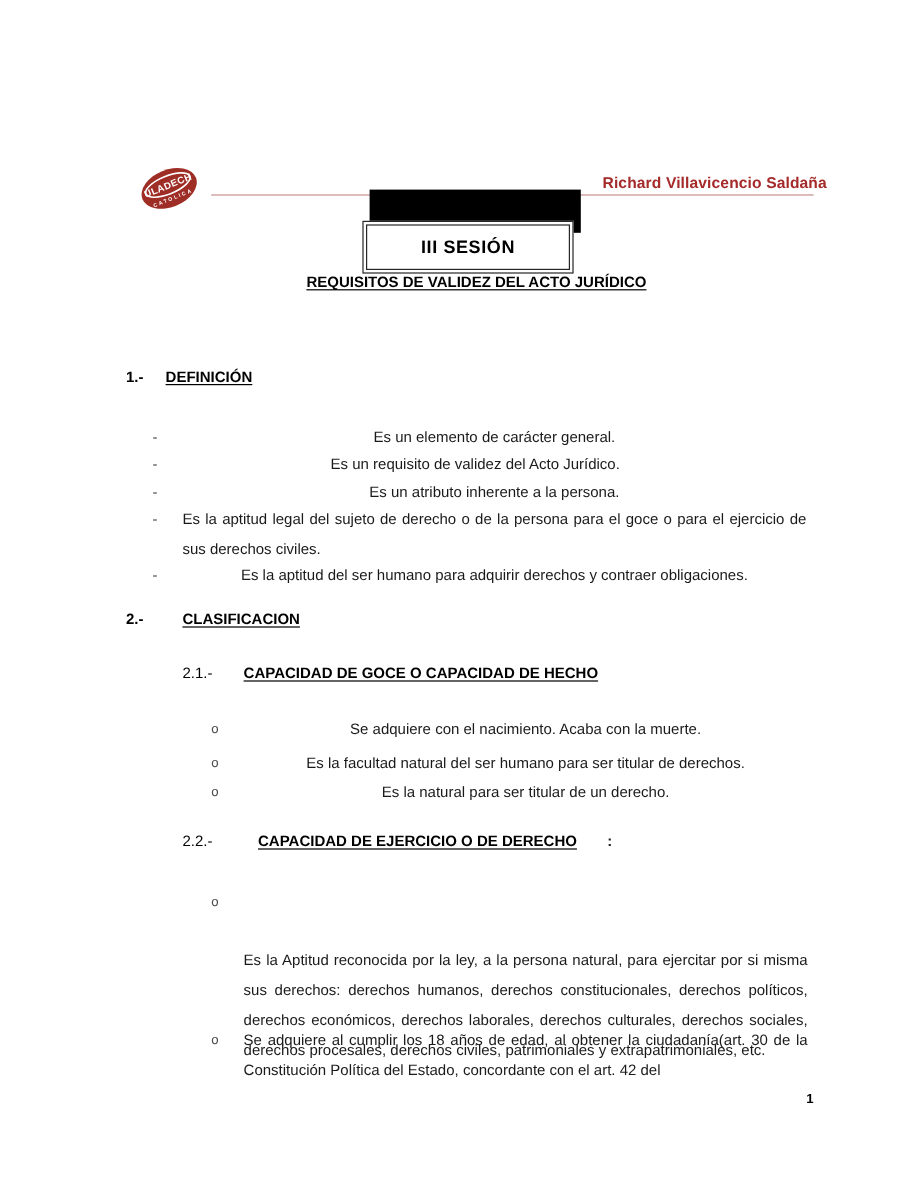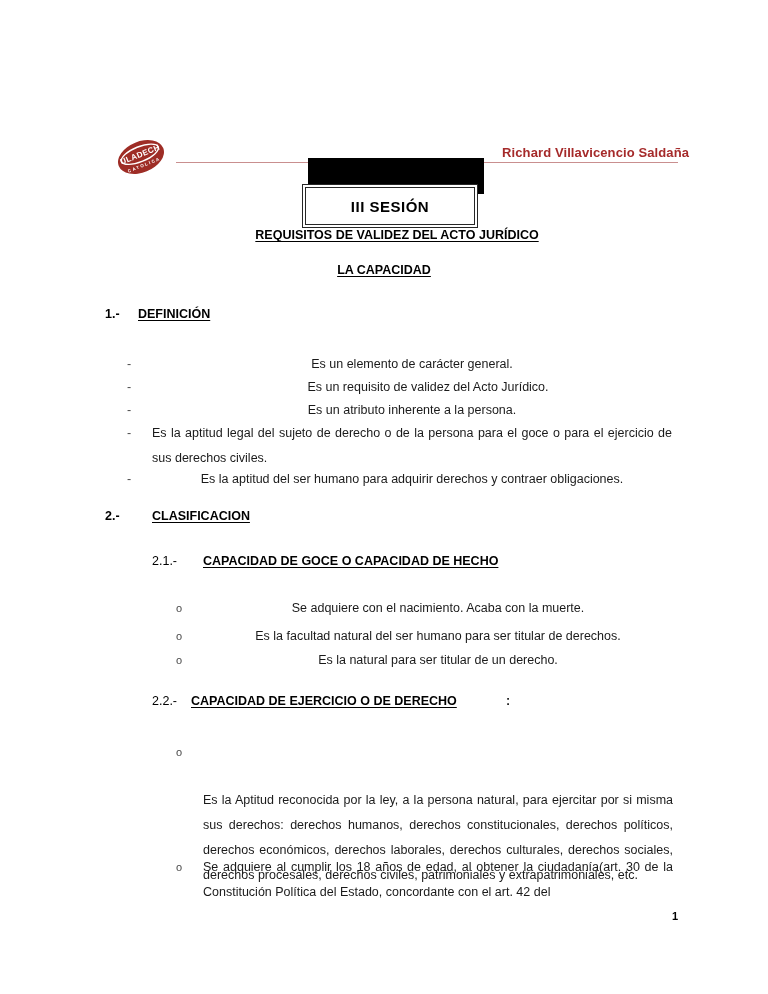--- a/index.html
+++ b/index.html
@@ -212,36 +212,33 @@
     <div class="title-box">
       <div class="title-box-inner">
         <span class="title-text">III  SESIÓN</span>
       </div>
     </div>
   </div>
 
   <div class="center-heading ch-1">
     <span>REQUISITOS  DE VALIDEZ DEL ACTO JURÍDICO</span>
   </div>
-  <div class="center-heading ch-2">
-    <span>LA CAPACIDAD</span>
-  </div>
 
   <div class="section" style="top:307px;">
     <span class="sec-num" style="left:105px;">1.-</span>
     <span class="sec-title" style="left:138px;">DEFINICIÓN</span>
   </div>
 
   <div class="bullet-row" style="top:352px; left:0; width:768px;">
     <span class="bullet-mark" style="left:127px;">-</span>
     <span class="bullet-text nojust" style="left:152px; width:520px;">Es un elemento de carácter general.</span>
   </div>
   <div class="bullet-row" style="top:375px; left:0; width:768px;">
     <span class="bullet-mark" style="left:127px;">-</span>
-    <span class="bullet-text nojust" style="left:168px; width:520px;">Es un requisito de validez del Acto Jurídico.</span>
+    <span class="bullet-text nojust" style="left:136px; width:520px;">Es un requisito de validez del Acto Jurídico.</span>
   </div>
   <div class="bullet-row" style="top:398px; left:0; width:768px;">
     <span class="bullet-mark" style="left:127px;">-</span>
     <span class="bullet-text nojust" style="left:152px; width:520px;">Es un atributo inherente a la persona.</span>
   </div>
   <div class="bullet-row" style="top:421px; left:0; width:768px;">
     <span class="bullet-mark" style="left:127px;">-</span>
     <span class="bullet-text" style="left:152px; width:520px;">Es la aptitud legal del sujeto de derecho o de la persona para el goce o para el ejercicio de sus derechos civiles.</span>
   </div>
   <div class="bullet-row" style="top:467px; left:0; width:768px;">
@@ -267,21 +264,21 @@
     <span class="bullet-mark" style="left:176px; font-size:11px;">o</span>
     <span class="bullet-text nojust" style="left:203px; width:470px;">Es la facultad natural del ser humano para ser titular de derechos.</span>
   </div>
   <div class="bullet-row" style="top:648px; left:0; width:768px;">
     <span class="bullet-mark" style="left:176px; font-size:11px;">o</span>
     <span class="bullet-text nojust" style="left:203px; width:470px;">Es la natural para ser titular de un derecho.</span>
   </div>
 
   <div class="section" style="top:694px;">
     <span class="sub-num" style="left:152px;">2.2.-</span>
-    <span class="sec-title" style="left:191px;">CAPACIDAD DE EJERCICIO O DE DERECHO</span>
+    <span class="sec-title" style="left:215px;">CAPACIDAD DE EJERCICIO O DE DERECHO</span>
     <span class="sec-suffix" style="position:absolute; left:506px;"> :</span>
   </div>
 
   <div class="bullet-row" style="top:740px; left:0; width:768px;">
     <span class="bullet-mark" style="left:176px; font-size:11px;">o</span>
     <span class="bullet-text" style="left:203px; width:470px;margin-top:48px;">Es la Aptitud reconocida por la ley, a la persona natural, para ejercitar por si misma sus derechos: derechos humanos, derechos constitucionales, derechos políticos, derechos económicos, derechos laborales, derechos culturales, derechos sociales, derechos procesales, derechos civiles, patrimoniales y extrapatrimoniales, etc.</span>
   </div>
   <div class="bullet-row" style="top:855px; left:0; width:768px;">
     <span class="bullet-mark" style="left:176px; font-size:11px;">o</span>
     <span class="bullet-text" style="left:203px; width:470px;">Se adquiere al cumplir los 18 años de edad, al obtener la ciudadanía(art. 30 de la Constitución Política del Estado, concordante con el art. 42 del</span>

